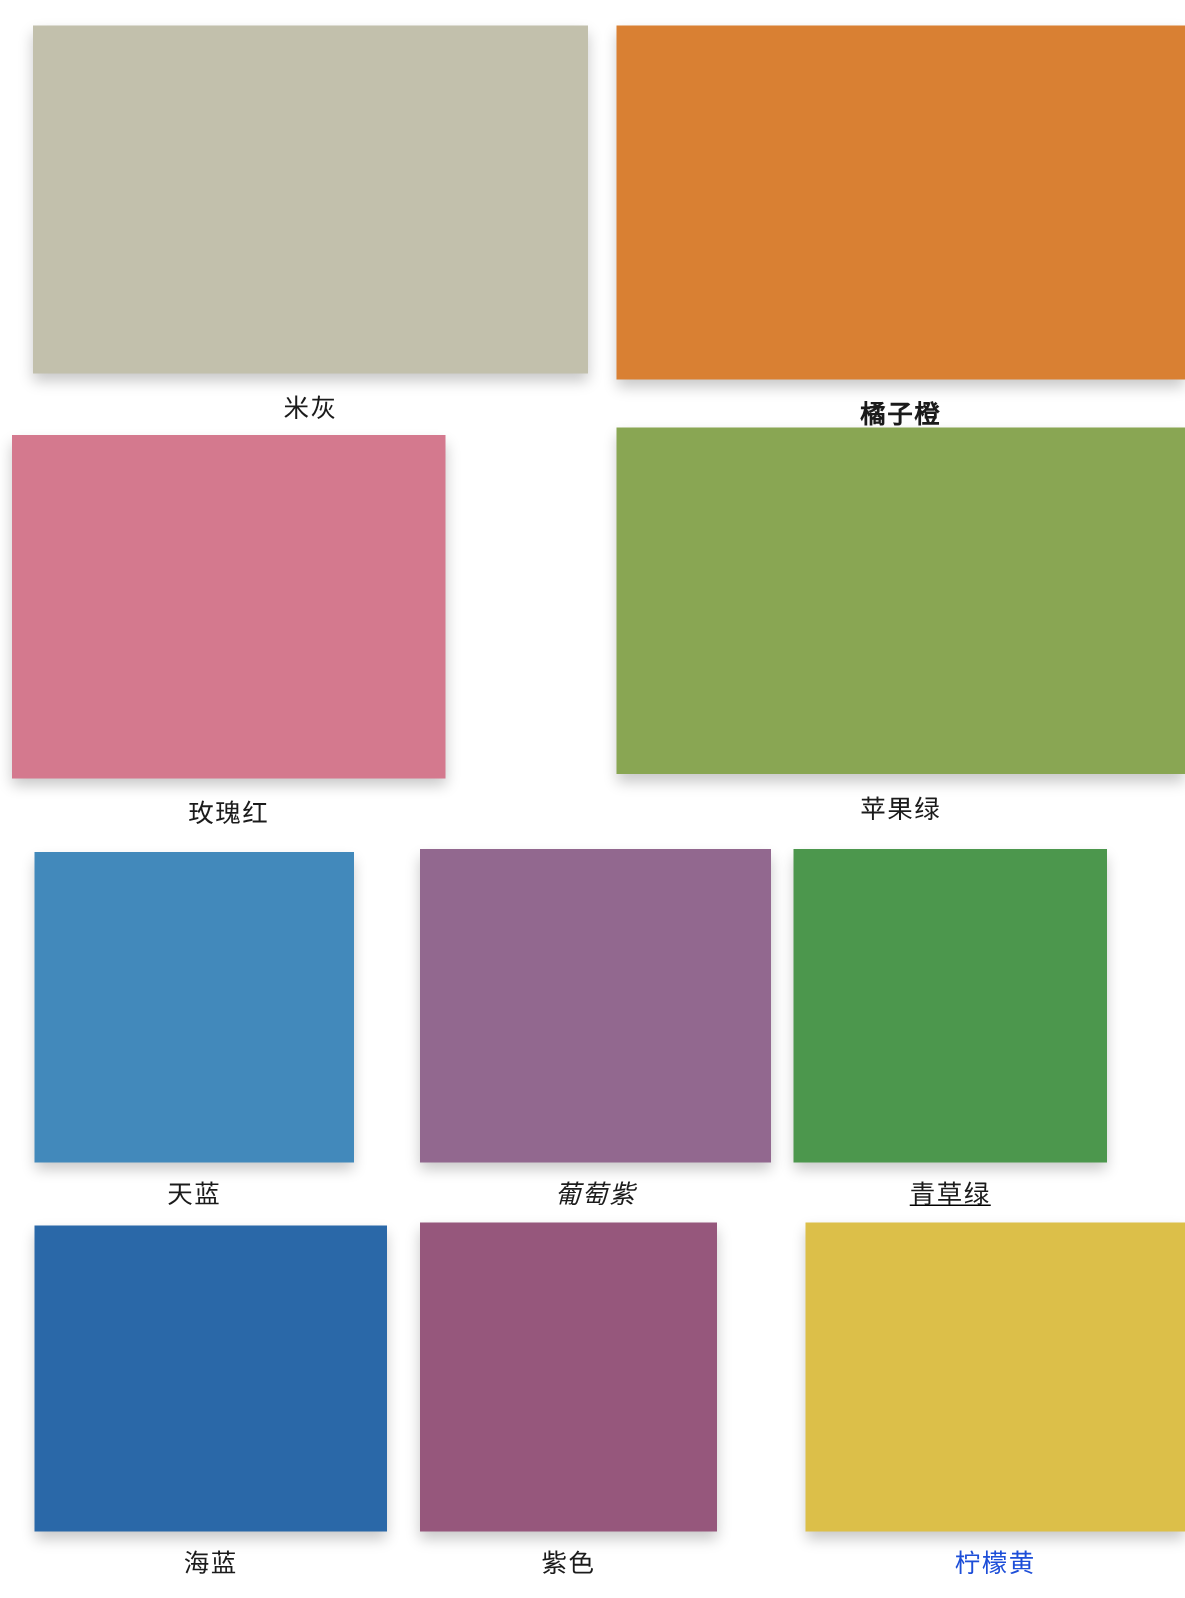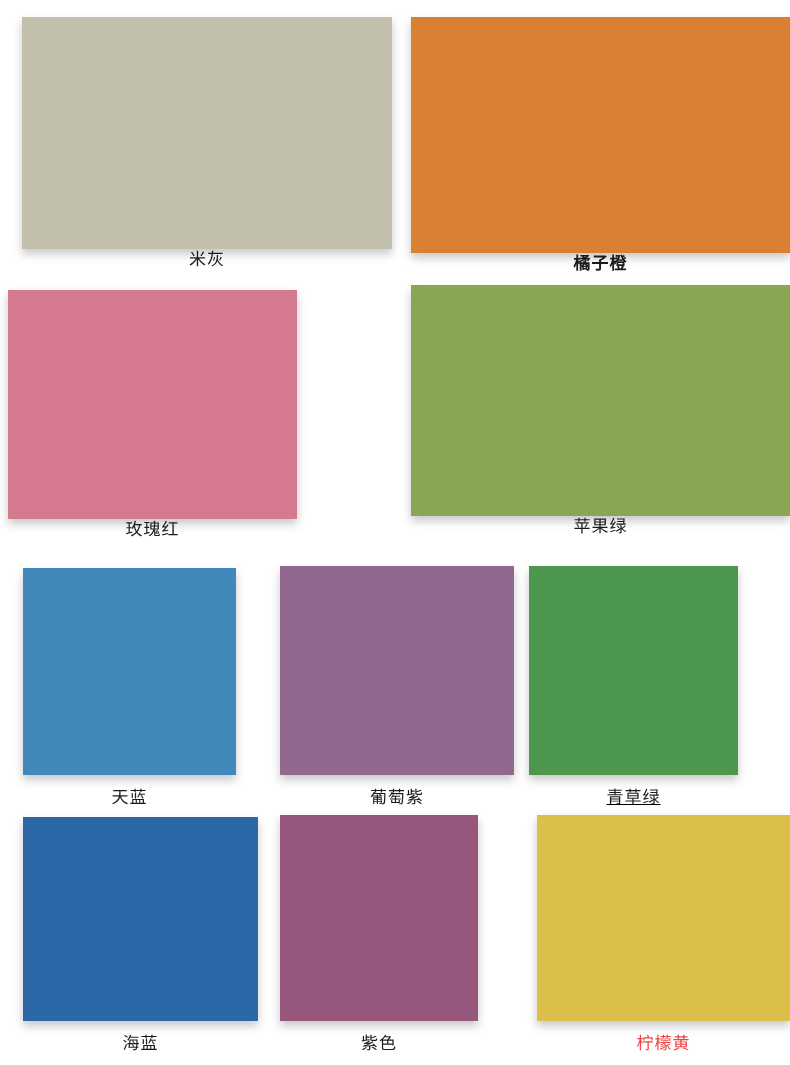--- a/index.html
+++ b/index.html
@@ -41,39 +41,39 @@
     color: #1b1b1b;
     font-size: 17px;
     line-height: 20px;
     letter-spacing: 1px;
     font-family: "DejaVu Sans", "Liberation Sans", sans-serif;
     white-space: nowrap;
   }
 
   
   .row-wide .chip { height: 230px; }
-  .row-wide .chip-label { }
+  .row-wide .chip-label { margin-top: 14px; }
 
   .cell.r1c1 { left: 22px;  top: 17px;  width: 370px; }
   .cell.r1c2 { left: 411px; top: 17px;  width: 379px; font-weight: bold; }
   .cell.r2c1 { left: 8px;  top: 290px; width: 289px; }
   .cell.r2c2 { left: 411px; top: 285px; width: 379px; }
 
   
   .cell.r1c1 .chip { height: 232px; }
   .cell.r1c2 .chip { height: 236px; }
   .cell.r2c1 .chip { height: 229px; }
   .cell.r2c2 .chip { height: 231px; }
 
   
   .row-narrow .chip { height: 207px; }
   .row-narrow .chip-label { margin-top: 12px; }
 
   .cell.r3c1 { left: 23px;  top: 568px; width: 213px; }
-  .cell.r3c2 { left: 280px; top: 566px; width: 234px; }
+  .cell.r3c2 { left: 280px; top: 566px; width: 234px; font-style: italic; }
   .cell.r3c3 { left: 529px; top: 566px; width: 209px; text-decoration: underline; }
 
   .cell.r4c1 { left: 23px;  top: 817px; width: 235px; }
   .cell.r4c2 { left: 280px; top: 815px; width: 198px; }
   .cell.r4c3 { left: 537px; top: 815px; width: 253px; }
 
   .cell.r3c1 .chip { height: 207px; }
   .cell.r3c2 .chip { height: 209px; }
   .cell.r3c3 .chip { height: 209px; }
   .cell.r4c1 .chip { height: 204px; }
@@ -125,16 +125,16 @@
     <span class="chip-label" style="color: rgb(27, 27, 27);">海蓝</span>
   </div>
 
   <div class="cell r4c2 row-narrow">
     <div class="chip" style="background-color: rgb(150, 87, 124);"></div>
     <span class="chip-label" style="color: rgb(27, 27, 27);">紫色</span>
   </div>
 
   <div class="cell r4c3 row-narrow">
     <div class="chip" style="background-color: rgb(220, 191, 73);"></div>
-    <span class="chip-label" style="color: #ef4444;">柠檬黄</span>
+    <span class="chip-label" style="color: #1d4ed8;">柠檬黄</span>
   </div>
 
 </div>
 
 </body></html>

